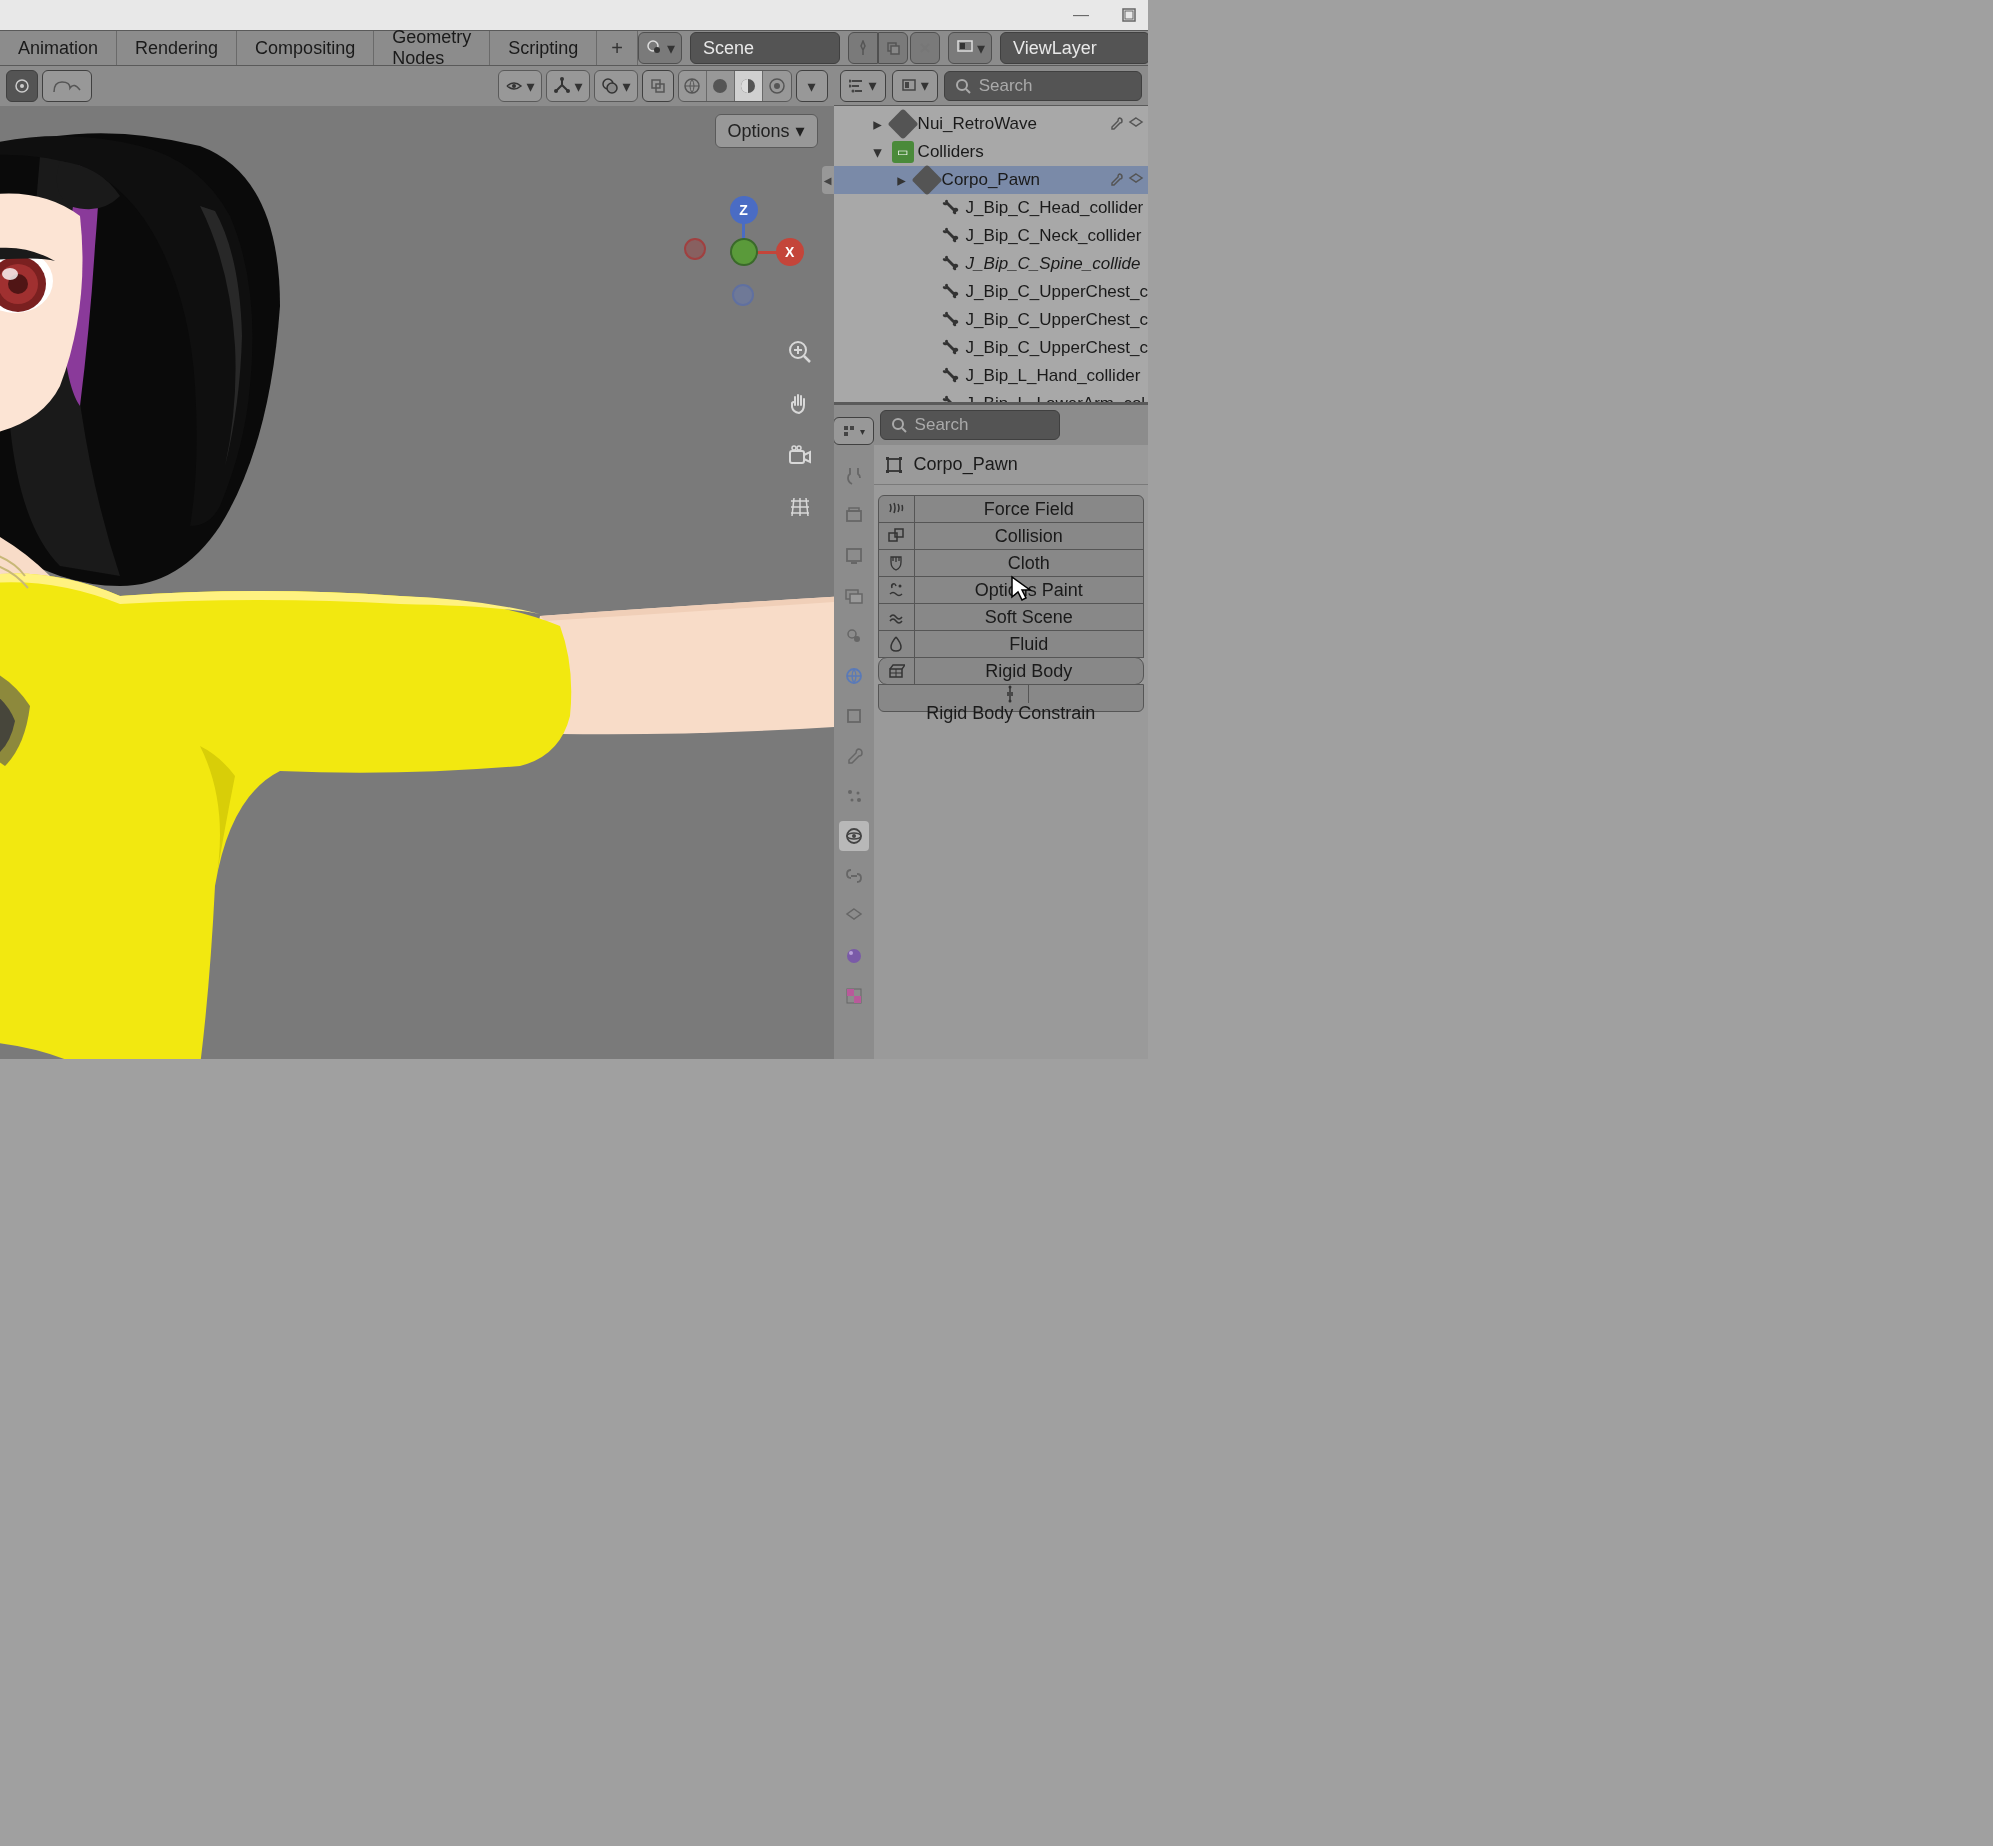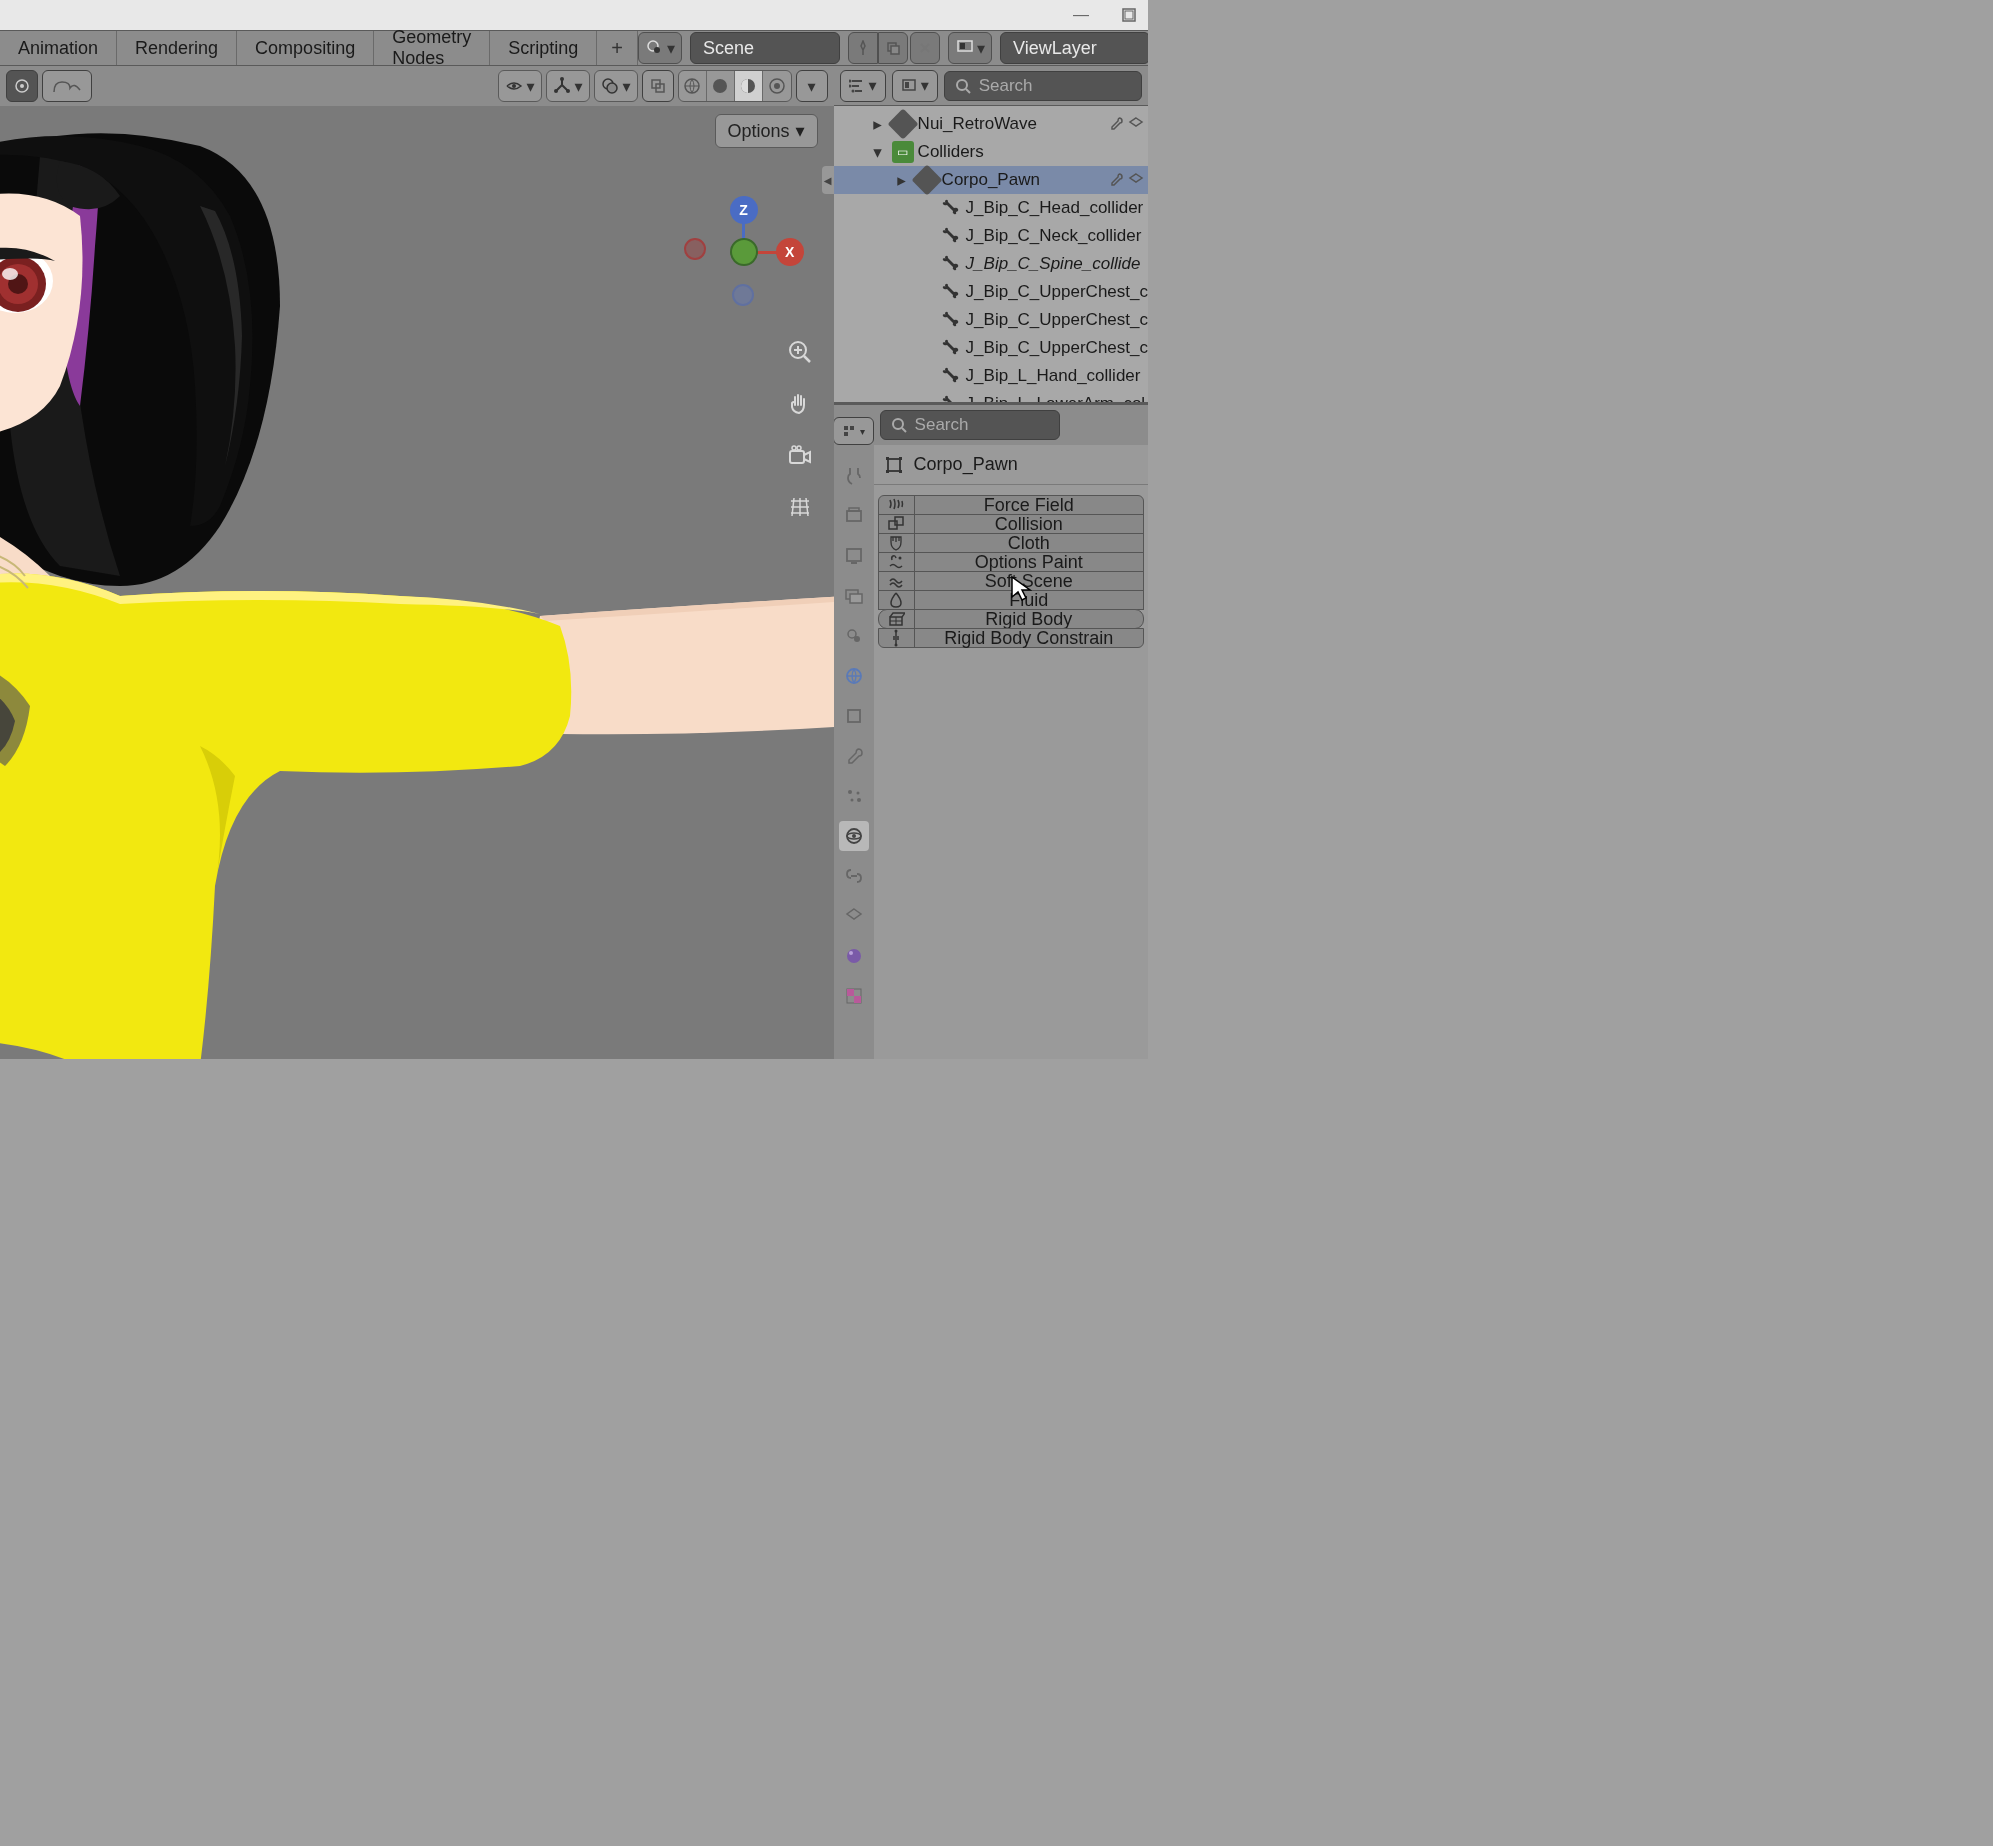--- a/index.html
+++ b/index.html
@@ -75,23 +75,23 @@
 .props-area { flex: 1; display: flex; border-top: 3px solid #5a5a5a; }
 .props-header-row { height: 40px; background: #8c8c8c; display: flex; align-items: center; padding: 0 6px; gap: 6px; }
 
 .props-tabs { width: 40px; background: #8c8c8c; display: flex; flex-direction: column; padding: 6px 0; gap: 10px; align-items: center; }
 .prop-tab { width: 30px; height: 30px; border-radius: 4px; display: flex; align-items: center; justify-content: center; color: #555; }
 .prop-tab.active { background: #b8b8b8; }
 
 .props-content { flex: 1; background: #9a9a9a; display: flex; flex-direction: column; }
 .props-obj { height: 40px; display: flex; align-items: center; padding: 0 10px; gap: 10px; color: #1a1a1a; font-size: 18px; background: #9a9a9a; border-bottom: 1px solid #7a7a7a; }
 .physics-list { padding: 10px 4px 10px 4px; display: flex; flex-direction: column; gap: 0; }
-.physics-row { height: 20px; background: #888; border: 1px solid #555; border-radius: 6px; display: flex; align-items: center; margin-bottom: -1px; position: relative; }
+.physics-row { height: 28px; background: #888; border: 1px solid #555; border-radius: 6px; display: flex; align-items: center; margin-bottom: -1px; position: relative; }
 .physics-row:first-child { border-radius: 6px 6px 0 0; }
-.physics-row:last-child { border-radius: 0 0 6px 6px; }
+.physics-row:last-child { border-radius: 0 0 6px 6px; flex-direction: column; }
 .physics-row:not(:first-child):not(:last-child) { border-radius: 0; }
 .physics-icon { width: 36px; display: flex; align-items: center; justify-content: center; color: #333; border-right: 1px solid #555; height: 100%; }
 .physics-label { flex: 1; text-align: center; font-size: 18px; color: #1a1a1a; }
 
 .cursor { position: absolute; top: 575px; left: 1010px; width: 22px; height: 28px; z-index: 100; pointer-events: none; }
 
 svg { display: block; }
 </style>
 </head>
 <body>

